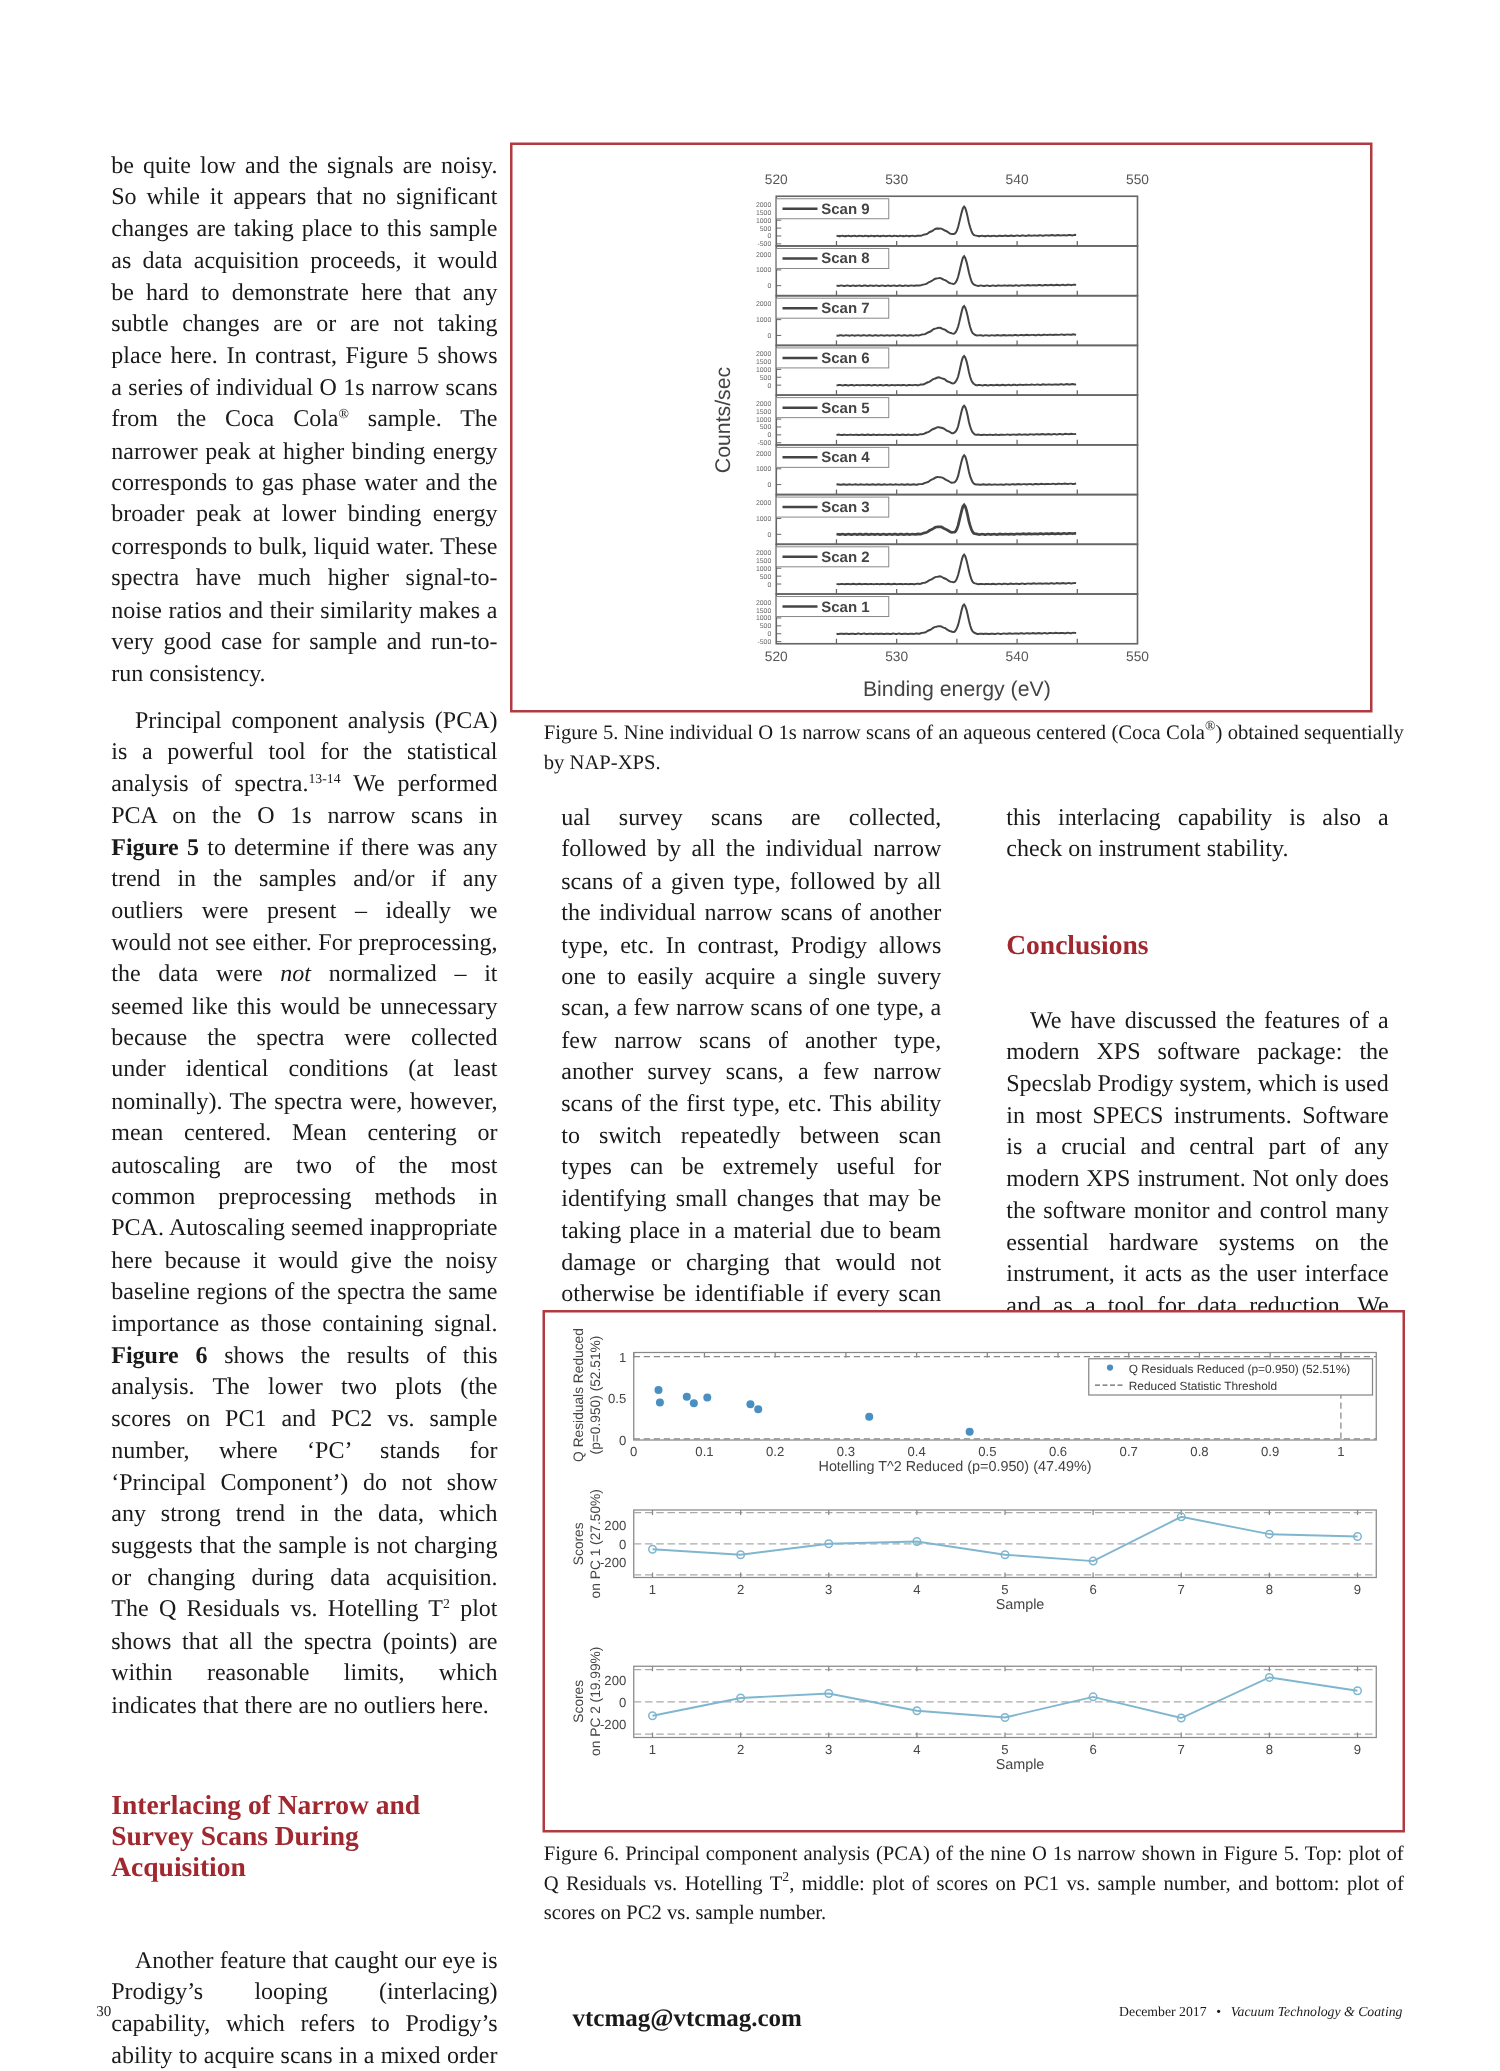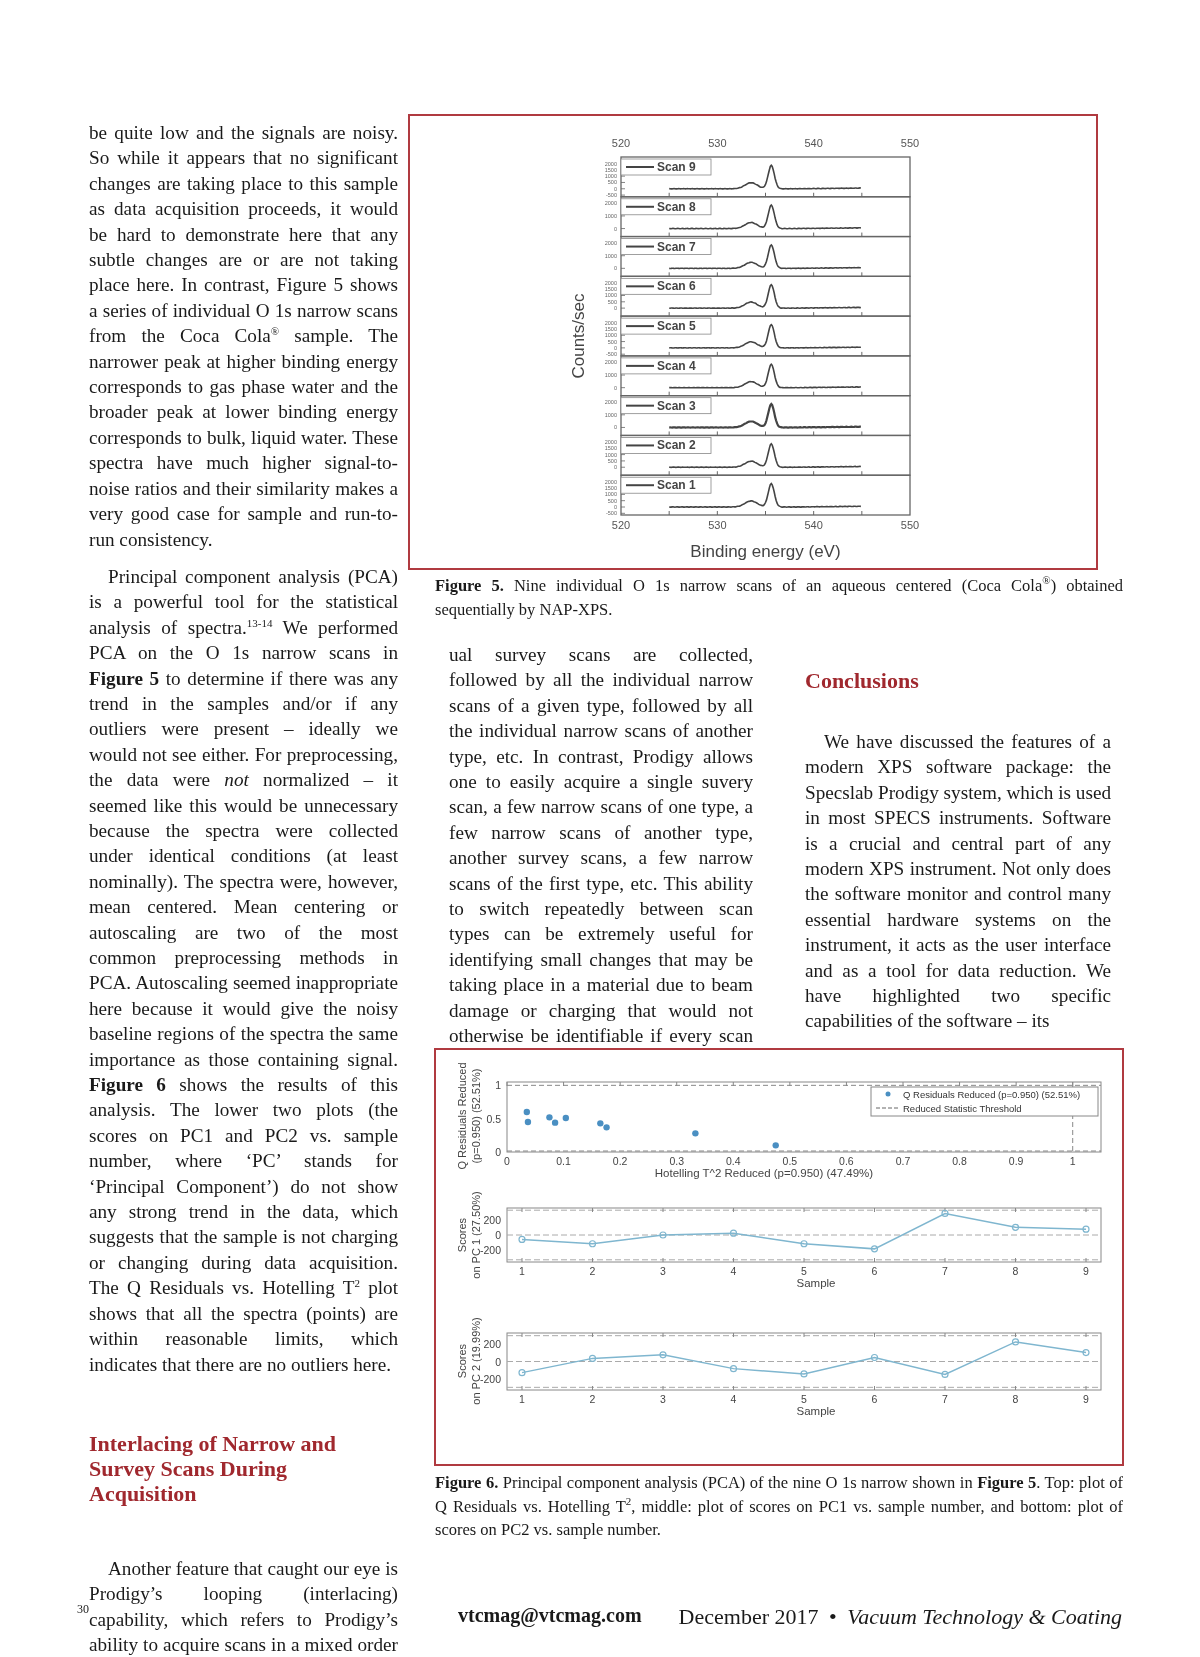--- a/index.html
+++ b/index.html
@@ -4,21 +4,21 @@
 <style>
   html,body{margin:0;padding:0;background:#fff;}
   body{width:1200px;height:1657px;position:relative;overflow:hidden;font-family:"Liberation Serif","DejaVu Serif",serif;color:#1a1a1a;}
   .col{position:absolute;font-size:19.2px;line-height:25.4px;text-align:justify;}
   .col p{margin:12px;}
   .indent{text-indent:19px;}
   .h{color:#a0282e;font-weight:bold;font-size:22px;line-height:25px;margin:0;text-align:left;}
   sup{font-size:11px;line-height:0;vertical-align:7px;}
   .figbox{position:absolute;border:2px solid #b03a40;box-sizing:border-box;background:#fff;}
   .cap{position:absolute;font-size:16.5px;line-height:23.5px;text-align:justify;}
-  .cap b{font-weight:bold;}
+  .cap b{font-weight:normal;}
   .footer{position:absolute;top:1602px;font-size:12px;}
   svg text{font-family:"Liberation Sans","DejaVu Sans",sans-serif;}
 </style>
 </head>
 <body>
 
 <div class="col" style="left:77px;top:108px;width:333px;">
   <p><span>be quite low and the signals are noisy. So while it appears that no significant changes are taking place to this sample as data acquisition proceeds, it would be hard to demonstrate here that any subtle changes are or are not taking place here. In contrast, Figure 5 shows a series of individual O 1s narrow scans from the Coca Cola</span><sup>®</sup><span> sample. The narrower peak at higher binding energy corresponds to gas phase water and the broader peak at lower binding energy corresponds to bulk, liquid water. These spectra have much higher signal-to-noise ratios and their similarity makes a very good case for sample and run-to-run consistency.</span></p>
   <p class="indent"><span>Principal component analysis (PCA) is a powerful tool for the statistical analysis of spectra.</span><sup>13-14</sup><span> We performed PCA on the O 1s narrow scans in </span><b>Figure 5</b><span> to determine if there was any trend in the samples and/or if any outliers were present – ideally we would not see either. For preprocessing, the data were </span><i>not</i><span> normalized – it seemed like this would be unnecessary because the spectra were collected under identical conditions (at least nominally). The spectra were, however, mean centered. Mean centering or autoscaling are two of the most common preprocessing methods in PCA. Autoscaling seemed inappropriate here because it would give the noisy baseline regions of the spectra the same importance as those containing signal. </span><b>Figure 6</b><span> shows the results of this analysis. The lower two plots (the scores on PC1 and PC2 vs. sample number, where ‘PC’ stands for ‘Principal Component’) do not show any strong trend in the data, which suggests that the sample is not charging or changing during data acquisition. The Q Residuals vs. Hotelling T</span><sup>2</sup><span> plot shows that all the spectra (points) are within reasonable limits, which indicates that there are no outliers here.</span></p>
   <div style="height:30px"></div>
@@ -215,20 +215,21 @@
 </div>
 <div class="cap" style="left:435px;top:574px;width:688px;">
   <b>Figure 5.</b><span> Nine individual O 1s narrow scans of an aqueous centered (Coca Cola</span><sup>®</sup><span>) obtained sequentially by NAP-XPS.</span>
 </div>
 
 <div class="col" style="left:437px;top:630px;width:328px;">
   <p>ual survey scans are collected, followed by all the individual narrow scans of a given type, followed by all the individual narrow scans of another type, etc. In contrast, Prodigy allows one to easily acquire a single suvery scan, a few narrow scans of one type, a few narrow scans of another type, another survey scans, a few narrow scans of the first type, etc. This ability to switch repeatedly between scan types can be extremely useful for identifying small changes that may be taking place in a material due to beam damage or charging that would not otherwise be identifiable if every scan of a given type was acquired at the same time. Obviously</p>
 </div>
 
 <div class="col" style="left:793px;top:630px;width:330px;">
+  <p>this interlacing capability is also a check on instrument stability.</p>
   <div style="height:26px"></div>
   <p class="h">Conclusions</p>
   <div style="height:12px"></div>
   <p class="indent">We have discussed the features of a modern XPS software package: the Specslab Prodigy system, which is used in most SPECS instruments. Software is a crucial and central part of any modern XPS instrument. Not only does the software monitor and control many essential hardware systems on the instrument, it acts as the user interface and as a tool for data reduction. We have highlighted two specific capabilities of the software – its</p>
 </div>
 
 <div class="figbox" style="left:434px;top:1048px;width:690px;height:418px;">
   <svg width="686" height="414" viewBox="436 1050 686 414" style="position:absolute;left:0;top:0;">
     <g id="fig6" font-size="11" fill="#333">
         <rect x="507" y="1082" width="594" height="70" fill="none" stroke="#888" stroke-width="1"></rect>
@@ -373,17 +374,17 @@
         <circle cx="1086" cy="1352.59375" r="3" fill="none" stroke="#7fb6cf" stroke-width="1.2"></circle>
       </g>
   </svg>
 </div>
 <div class="cap" style="left:435px;top:1471px;width:688px;">
   <b>Figure 6.</b><span> Principal component analysis (PCA) of the nine O 1s narrow shown in </span><b>Figure 5</b><span>. Top: plot of Q Residuals vs. Hotelling T</span><sup>2</sup><span>, middle: plot of scores on PC1 vs. sample number, and bottom: plot of scores on PC2 vs. sample number.</span>
 </div>
 
 <div class="footer" style="left:77px;">30</div>
 <div class="footer" style="left:458px;font-weight:bold;font-size:20px;top:1604px;">vtcmag@vtcmag.com</div>
-<div class="footer" style="right:78px;font-size:22px;top:1604px;">
+<div class="footer" style="right:78px;font-size:11px;top:1604px;">
   <span>December 2017</span>
   <span style="margin:0 5px;">•</span>
   <i>Vacuum Technology &amp; Coating</i>
 </div>
 
 </body></html>

